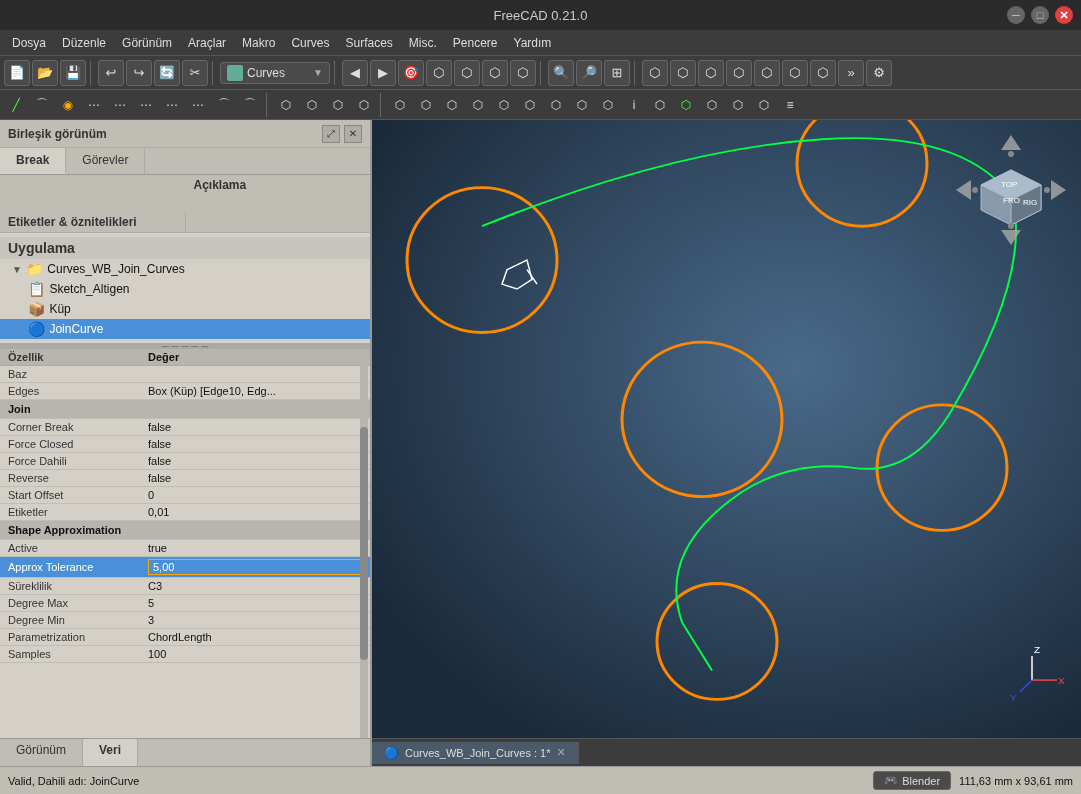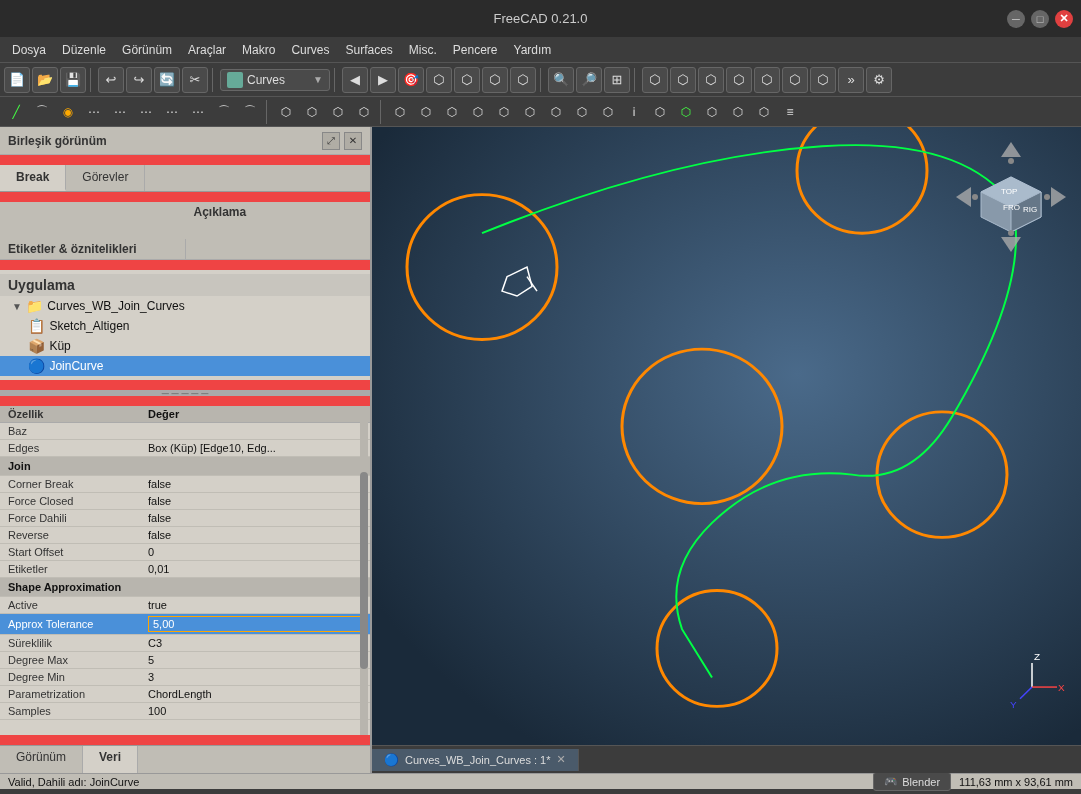--- a/index.html
+++ b/index.html
@@ -1,21 +1,21 @@
 <!DOCTYPE html>
 <html><head>
   <meta charset="utf-8">
   <style>
     * { box-sizing: border-box; margin: 0; padding: 0; }
     body { font-family: 'Segoe UI', Arial, sans-serif; font-size: 12px; background: #3c3c3c; color: #ddd; width: 1081px; height: 794px; overflow: hidden; }
 
     
     #titlebar {
       background: #2b2b2b;
-      height: 37px;
+      height: 30px;
       display: flex;
       align-items: center;
       justify-content: center;
       color: #ccc;
       font-size: 13px;
       position: relative;
     }
     #titlebar .win-controls {
       position: absolute;
       right: 8px;
@@ -111,26 +111,25 @@
     
     #main {
       display: flex;
       height: calc(794px - 30px - 26px - 34px - 30px - 30px - 30px);
     }
 
     
     #left-panel {
       width: 372px;
       min-width: 372px;
-      background: #ef4444;
+      background: #6d28d9;
       color: #000;
       display: flex;
       flex-direction: column;
       border-right: 2px solid #999;
-      gap: 10px;
     }
 
     
     .panel-header {
       background: #c0bdb5;
       padding: 4px 8px;
       display: flex;
       align-items: center;
       justify-content: space-between;
       border-bottom: 1px solid #aaa;
@@ -316,21 +315,21 @@
       font-size: 11px;
       color: #ddd;
       cursor: pointer;
     }
     .viewport-tab .tab-icon { font-size: 12px; color: #8af; }
     .viewport-tab .tab-close { font-size: 11px; color: #aaa; cursor: pointer; }
 
     
     #statusbar {
       background: #c0bdb5;
-      height: 16px;
+      height: 28px;
       display: flex;
       align-items: center;
       padding: 0 8px;
       gap: 8px;
       border-top: 1px solid #999;
       color: #111;
       font-size: 11px;
     }
     .status-right {
       margin-left: auto;

